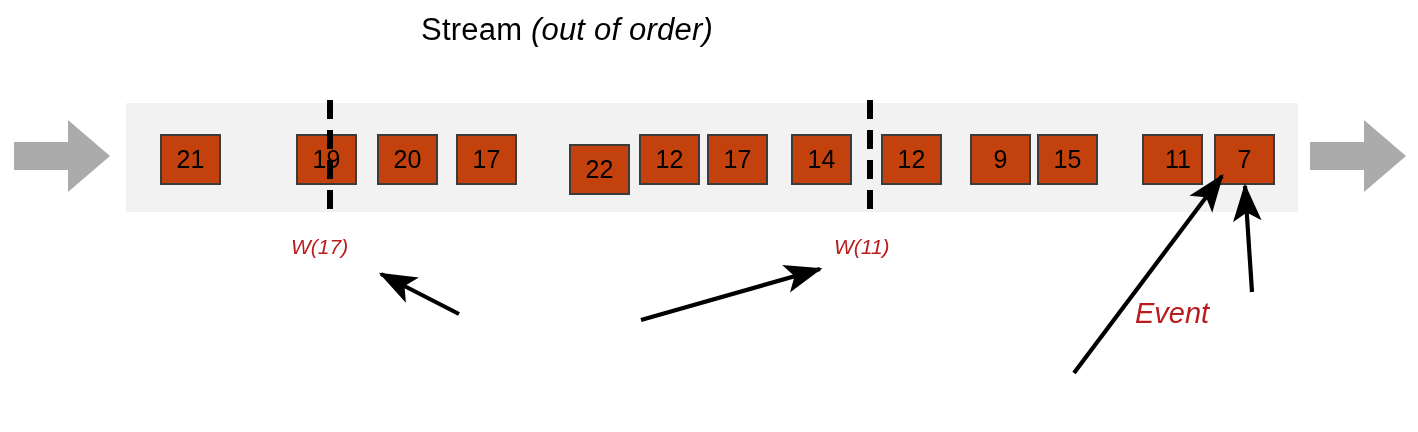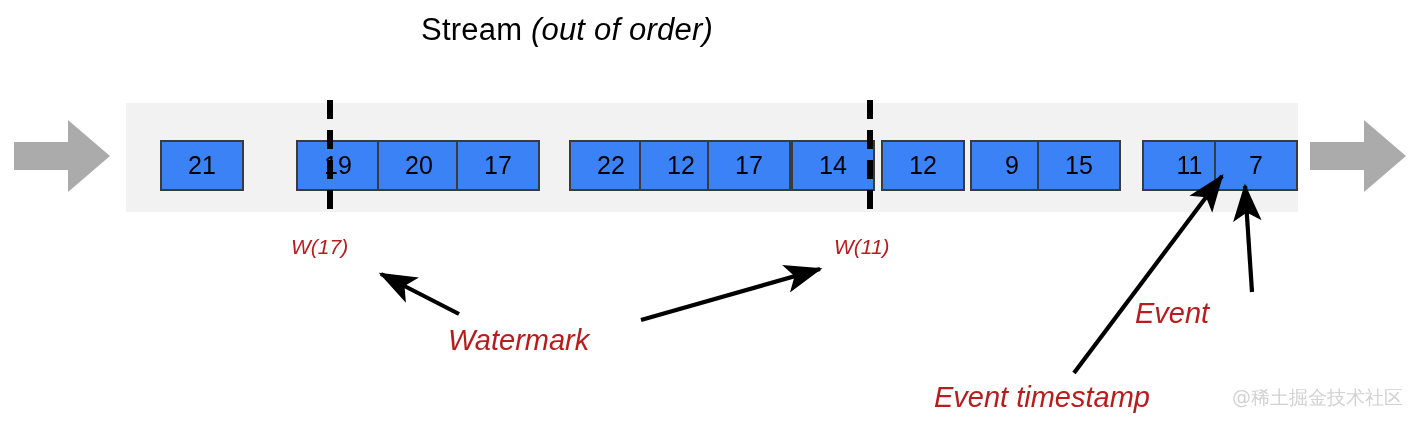--- a/index.html
+++ b/index.html
@@ -37,24 +37,24 @@
     left: 126px;
     top: 103px;
     width: 1172px;
     height: 109px;
     background: #f2f2f2;
   }
 
   
   .event-box {
     position: absolute;
-    top: 140px;
-    width: 84px;
+    top: 134px;
+    width: 61px;
     height: 51px;
-    background: #3b82f6;
+    background: #c2410c;
     border: 2px solid #3b3b3b;
     box-sizing: border-box;
     display: flex;
     align-items: center;
     justify-content: center;
     font-size: 25px;
     color: #000000;
     line-height: 1;
   }
 
@@ -119,21 +119,21 @@
     <span class="plain">Stream </span><span class="ital">(out of order)</span>
   </div>
 
   <div id="stream-band"></div>
 
   <div id="event-boxes">
       <div class="event-box" style="left: 160px;">21</div>
       <div class="event-box" style="left: 250px; margin-left: 46px;">19</div>
       <div class="event-box" style="left: 377px;">20</div>
       <div class="event-box" style="left: 456px;">17</div>
-      <div class="event-box" style="left: 569px;">22</div>
+      <div class="event-box" style="left: 569px; margin-top: 10px;">22</div>
       <div class="event-box" style="left: 639px;">12</div>
       <div class="event-box" style="left: 707px;">17</div>
       <div class="event-box" style="left: 791px;">14</div>
       <div class="event-box" style="left: 881px;">12</div>
       <div class="event-box" style="left: 970px;">9</div>
       <div class="event-box" style="left: 1037px;">15</div>
       <div class="event-box" style="left: 1142px; padding-left: 11px;">11</div>
       <div class="event-box" style="left: 1214px;">7</div>
     </div>
 
@@ -149,35 +149,32 @@
   </div>
   <div class="flow-arrow" id="flow-arrow-right">
     <svg width="96" height="72" viewBox="0 0 96 72">
       <polygon points="0,22 54,22 54,0 96,36 54,72 54,50 0,50" fill="#ababab"></polygon>
     </svg>
   </div>
 
   <div class="label" id="label-w17">W(17)</div>
   <div class="label" id="label-w11">W(11)</div>
 
-  <div class="label" id="label-watermark">Watermark</div>
   <div class="label" id="label-event">Event</div>
-  <div class="label" id="label-event-ts">Event timestamp</div>
 
   <svg id="arrow-layer" viewBox="0 0 1418 432">
     <defs>
       <marker id="ah" markerWidth="10" markerHeight="10" refX="8.4" refY="3.4" orient="auto" markerUnits="strokeWidth">
         <path d="M0,0 L9,3.4 L0,6.8 L2.1,3.4 z" fill="#000000"></path>
       </marker>
     </defs>
 
     <line x1="459" y1="314" x2="381" y2="274" stroke="#000000" stroke-width="4.2" marker-end="url(#ah)"></line>
 
     <line x1="641" y1="320" x2="820" y2="269" stroke="#000000" stroke-width="4.2" marker-end="url(#ah)"></line>
 
     <line x1="1252" y1="292" x2="1245" y2="186" stroke="#000000" stroke-width="4.2" marker-end="url(#ah)"></line>
 
     <line x1="1074" y1="373" x2="1222" y2="176" stroke="#000000" stroke-width="4.2" marker-end="url(#ah)"></line>
   </svg>
 
-  <div id="site-watermark">@稀土掘金技术社区</div>
 
 </div>
 
 </body></html>

